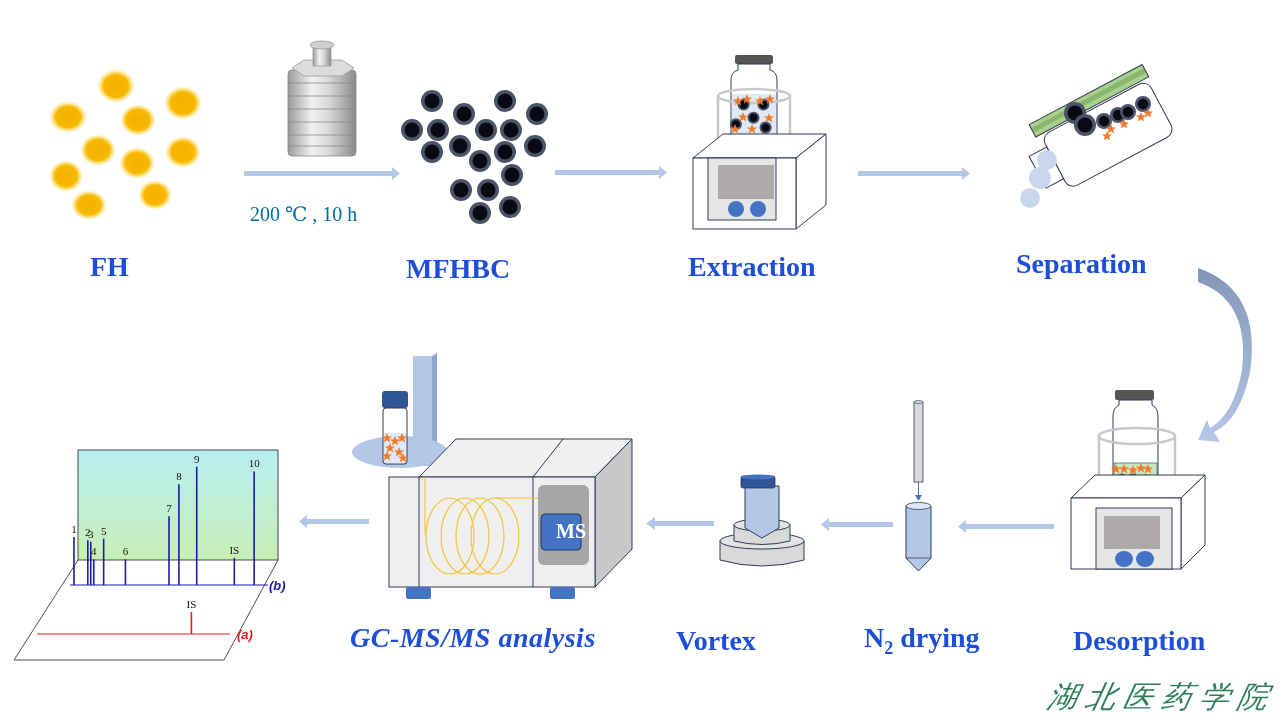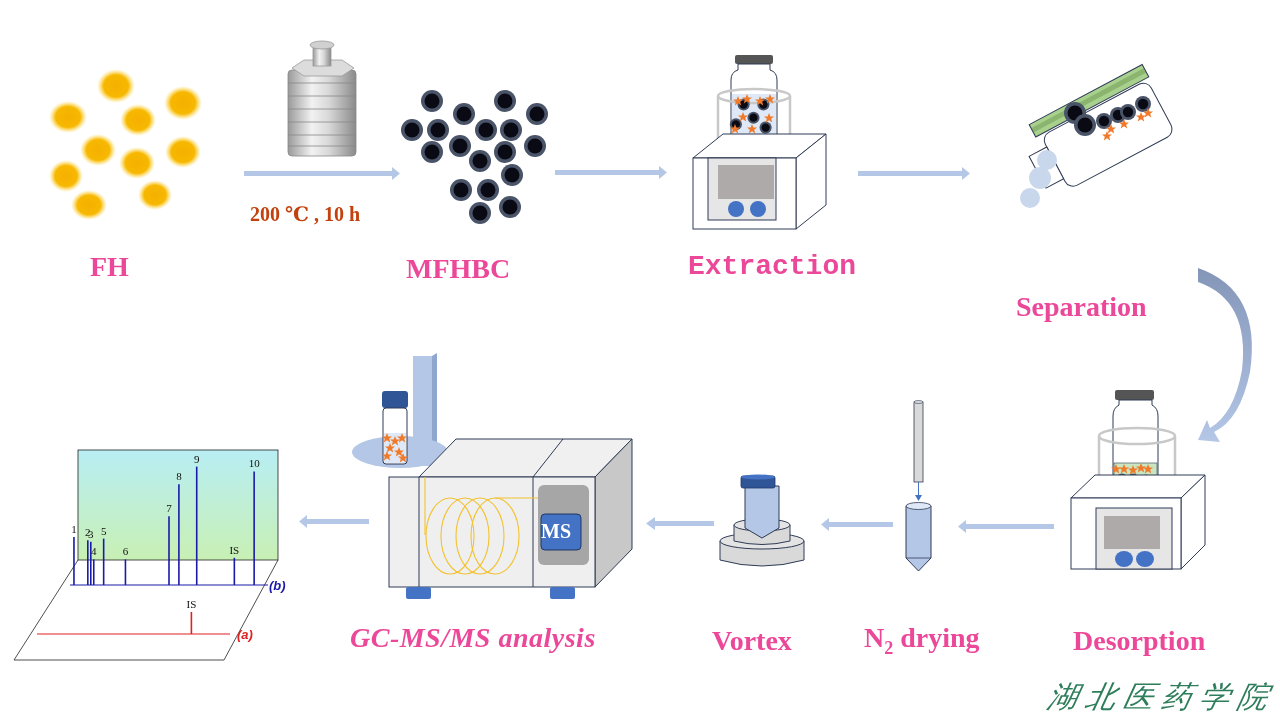--- a/index.html
+++ b/index.html
@@ -1,22 +1,22 @@
 <!DOCTYPE html>
 <html><head>
 <meta charset="utf-8">
 <style>
   html, body { margin: 0; padding: 0; background: #ffffff; }
   body { width: 1280px; height: 720px; position: relative; overflow: hidden;
          font-family: "Liberation Serif", "DejaVu Serif", serif; }
   .abs { position: absolute; }
-  .label { position: absolute; font-weight: bold; color: #ec4899; font-size: 28px;
+  .label { position: absolute; font-weight: bold; color: #1d4ed8; font-size: 28px;
            font-family: "Liberation Serif", "DejaVu Serif", serif; white-space: nowrap; }
-  .cond { position: absolute; font-size: 20px; color: #c2410c;
-          font-family: "Liberation Serif", "DejaVu Serif", serif; white-space: nowrap; font-weight: bold; }
+  .cond { position: absolute; font-size: 20px; color: #0369a1;
+          font-family: "Liberation Serif", "DejaVu Serif", serif; white-space: nowrap; }
   svg { position: absolute; left: 0; top: 0; }
   .logo { position: absolute; right: 4px; bottom: 2px; color: #2e7d5b;
           font-family: "DejaVu Serif", serif; font-size: 30px; font-style: italic;
           letter-spacing: 8px; transform: skewX(-12deg); }
   .peak-label { font-family: "Liberation Serif", serif; font-size: 11px; fill: #111; }
   .trace-tag { font-family: "Liberation Sans", sans-serif; font-size: 13px; font-weight: bold; font-style: italic; }
 </style>
 </head>
 <body>
 
@@ -331,21 +331,21 @@
         <line x1="191.4" x2="191.4" y1="634" y2="612" stroke="#e02020" stroke-width="1.6"></line>
         <text x="191.4" y="608" text-anchor="middle" class="peak-label">IS</text>
         <text x="237" y="639" class="trace-tag" fill="#e02020">(a)</text>
       </g>
   </g>
 </svg>
 
 <div class="label" style="left:90px; top:251px;">FH</div>
 <div class="cond" style="left:250px; top:202px;">200 ℃ , 10 h</div>
 <div class="label" style="left:406px; top:253px;">MFHBC</div>
-<div class="label" style="left:688px; top:251px;font-family:Liberation Mono, monospace;">Extraction</div>
-<div class="label" style="left:1016px; top:248px;margin-top:43px;">Separation</div>
+<div class="label" style="left:688px; top:251px;">Extraction</div>
+<div class="label" style="left:1016px; top:248px;">Separation</div>
 <div class="label" style="left:1073px; top:625px;">Desorption</div>
 <div class="label" style="left:864px; top:622px;text-align:center;"><span>N</span><sub style="font-size:18px;">2</sub><span> drying</span></div>
-<div class="label" style="left:712px; top:625px;">Vortex</div>
+<div class="label" style="left:676px; top:625px;">Vortex</div>
 <div class="label" style="left:350px; top:622px; letter-spacing:0.5px;font-style:italic;">GC-MS/MS  analysis</div>
-<div class="abs" style="left:541px; top:520px; width:60px; text-align:left; color:#fff; font-weight:bold; font-size:20px; font-family:'Liberation Serif',serif;">MS</div>
+<div class="abs" style="left:541px; top:520px; width:60px; text-align:center; color:#fff; font-weight:bold; font-size:20px; font-family:'Liberation Serif',serif;">MS</div>
 
 <div class="logo">湖北医药学院</div>
 
 </body></html>

